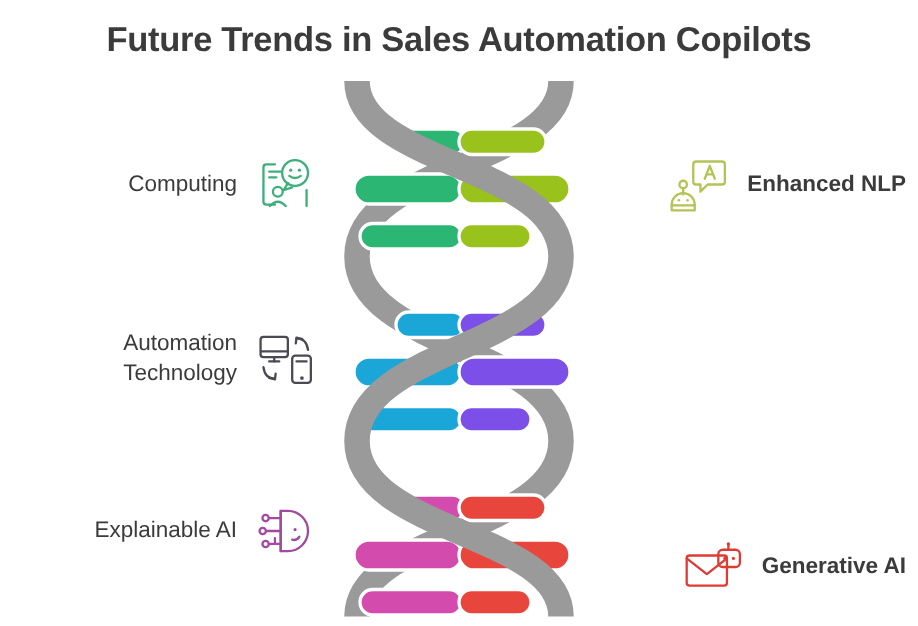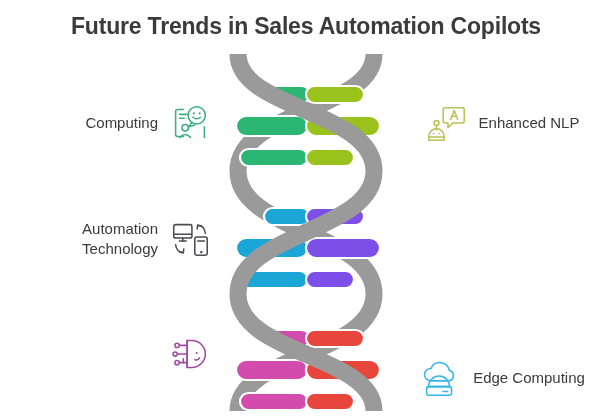--- a/index.html
+++ b/index.html
@@ -38,21 +38,21 @@
   }
   #left-column  { left: 8px;  width: 205px; }
   #right-column { right: 8px; width: 205px; }
 
   .item {
     display: flex;
     align-items: center;
     height: 70px;
   }
   #left-column  .item { justify-content: flex-end; }
-  #right-column .item { justify-content: center; }
+  #right-column .item { justify-content: flex-end; font-weight: bold; }
 
   .item-label {
     font-size: 15px;
     color: #3b3b3b;
     line-height: 1.28;
   }
   #left-column  .item-label { text-align: right; margin-right: 9px; }
   #right-column .item-label { text-align: left;  margin-left: 9px; }
 
   .item-icon {
@@ -121,20 +121,23 @@
         <rect x="34.6" y="36.5" width="2.3" height="2.3" rx="0.5" fill="#4a4a52" stroke="none"></rect>
         <path d="M40 18 q-1 -8 -8 -8"></path>
         <path d="M31.5 13.5 l0.5 -4 l4 1"></path>
         <path d="M9 30 q1 8 8 8"></path>
         <path d="M17.5 34.5 l-0.5 4 l-4 -1"></path>
       </g>
     </svg>
   </div>
 
   <div class="item">
+    <div class="item-label">
+      <div>Explainable AI</div>
+    </div>
     <svg class="item-icon" viewBox="0 0 48 48">
       <g fill="none" stroke="#a14aa0" stroke-width="1.6" stroke-linecap="round" stroke-linejoin="round">
         <path d="M21 10 h5 a14 14 0 0 1 0 28 h-5 z"></path>
         <line x1="21" y1="10" x2="21" y2="38"></line>
         <line x1="21" y1="15" x2="13" y2="15"></line>
         <line x1="21" y1="24" x2="11" y2="24"></line>
         <path d="M21 33 h-4 v-4"></path>
         <path d="M17 33 h-4"></path>
         <circle cx="10.5" cy="15" r="2.2"></circle>
         <circle cx="8.5" cy="24" r="2.2"></circle>
@@ -215,28 +218,31 @@
         <line x1="5" y1="38.5" x2="21" y2="38.5"></line>
         <circle cx="10" cy="35" r="0.9" fill="#b5c255" stroke="none"></circle>
         <circle cx="16" cy="35" r="0.9" fill="#b5c255" stroke="none"></circle>
       </g>
     </svg>
     <div class="item-label">
       <div>Enhanced NLP</div>
     </div>
   </div>
 
-  <div class="item">
-    <svg class="item-icon" viewBox="0 0 48 48">
-      <g fill="none" stroke="#35b6e8" stroke-width="1.6" stroke-linecap="round" stroke-linejoin="round">
-        <path d="M13 27 a6.5 6.5 0 0 1 0.6 -13 a10 10 0 0 1 19 2 a5.6 5.6 0 0 1 -0.6 11 z"></path>
-        <path d="M11 33 a11 11 0 0 1 22 0 z"></path>
-        <rect x="9" y="33" width="26" height="9" rx="2.4"></rect>
-        <line x1="26" y1="38" x2="31" y2="38"></line>
-      </g>
-    </svg>
-    <div class="item-label">
-      <div>Edge Computing</div>
-    </div>
-  </div>
-
+
+  <div class="item">
+    <svg class="item-icon" viewBox="0 0 48 48">
+      <g fill="none" stroke="#e03b32" stroke-width="1.6" stroke-linecap="round" stroke-linejoin="round">
+        <rect x="5" y="16" width="28" height="21" rx="2"></rect>
+        <path d="M5 18 l14 11 l14 -11"></path>
+        <line x1="34" y1="9" x2="34" y2="12"></line>
+        <circle cx="34" cy="8" r="1.2" fill="#e03b32" stroke="none"></circle>
+        <rect x="27" y="12" width="15" height="12" rx="3"></rect>
+        <circle cx="31.5" cy="18" r="1.1" fill="#e03b32" stroke="none"></circle>
+        <circle cx="37.5" cy="18" r="1.1" fill="#e03b32" stroke="none"></circle>
+      </g>
+    </svg>
+    <div class="item-label">
+      <div>Generative AI</div>
+    </div>
+  </div>
 
 </div>
 
 </body></html>

